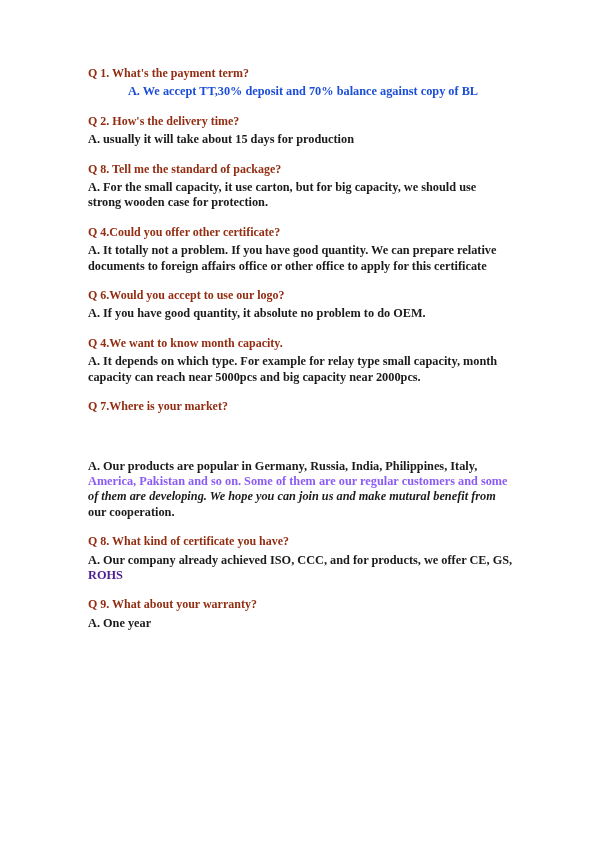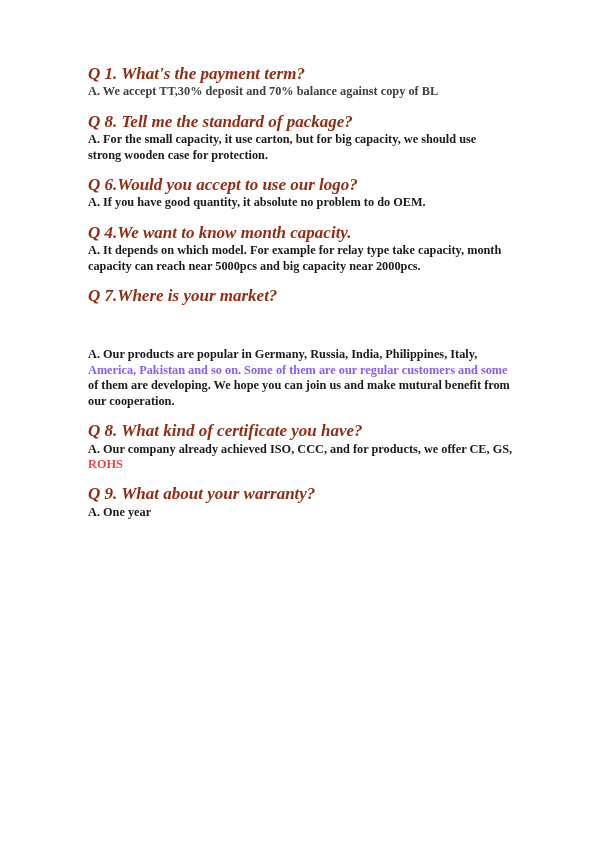--- a/index.html
+++ b/index.html
@@ -18,68 +18,76 @@
   .content {
     position: absolute;
     left: 88px;
     top: 66px;
     width: 430px;
   }
   .faq-item {
     margin: 0 0 14px 0;
   }
   .faq-question {
-    font-size: 17px;
+    font-size: 12px;
     line-height: 15.4px;
     font-weight: bold;
     white-space: nowrap;
     margin: 0 0 3px 0;
-    font-style: italic;
   }
   .faq-answer-line {
     font-size: 12.3px;
     line-height: 15.4px;
     font-weight: bold;
     white-space: nowrap;
     margin: 0;
   }
 </style>
 </head>
 <body>
 
 <div class="page">
   <div class="content" id="faq-list">
       <div class="faq-item">
         <div class="faq-question" style="color: rgb(147, 45, 18);">Q 1. What's the payment term?</div>
-        <div class="faq-answer-line" style="color: #404040;">A. We accept TT,30% deposit and 70% balance against copy of BL</div>
+        <div class="faq-answer-line" style="color: #1d4ed8; text-align: center;">A. We accept TT,30% deposit and 70% balance against copy of BL</div>
+      </div>
+      <div class="faq-item">
+        <div class="faq-question" style="color: rgb(147, 45, 18);">Q 2. How's the delivery time?</div>
+        <div class="faq-answer-line" style="color: rgb(27, 27, 27);">A. usually it will take about 15 days for production</div>
       </div>
       <div class="faq-item">
         <div class="faq-question" style="color: rgb(147, 45, 18);">Q 8. Tell me the standard of package?</div>
         <div class="faq-answer-line" style="color: rgb(27, 27, 27);">A. For the small capacity, it use carton, but for big capacity, we should use</div>
         <div class="faq-answer-line" style="color: rgb(27, 27, 27);">strong wooden case for protection.</div>
       </div>
       <div class="faq-item">
+        <div class="faq-question" style="color: rgb(147, 45, 18);">Q 4.Could you offer other certificate?</div>
+        <div class="faq-answer-line" style="color: rgb(27, 27, 27);">A. It totally not a problem. If you have good quantity. We can prepare relative</div>
+        <div class="faq-answer-line" style="color: rgb(27, 27, 27);">documents to foreign affairs office or other office to apply for this certificate</div>
+      </div>
+      <div class="faq-item">
         <div class="faq-question" style="color: rgb(147, 45, 18);">Q 6.Would you accept to use our logo?</div>
         <div class="faq-answer-line" style="color: rgb(27, 27, 27);">A. If you have good quantity, it absolute no problem to do OEM.</div>
       </div>
       <div class="faq-item">
         <div class="faq-question" style="color: rgb(147, 45, 18);">Q 4.We want to know month capacity.</div>
-        <div class="faq-answer-line" style="color: rgb(27, 27, 27);">A. It depends on which model. For example for relay type take capacity, month</div>
+        <div class="faq-answer-line" style="color: rgb(27, 27, 27);">A. It depends on which type. For example for relay type small capacity, month</div>
         <div class="faq-answer-line" style="color: rgb(27, 27, 27);">capacity can reach near 5000pcs and big capacity near 2000pcs.</div>
       </div>
       <div class="faq-item">
         <div class="faq-question" style="color: rgb(147, 45, 18);">Q 7.Where is your market?</div>
         <div class="faq-answer-line" style="color: rgb(27, 27, 27); margin-top: 44px;">A. Our products are popular in Germany, Russia, India, Philippines, Italy,</div>
         <div class="faq-answer-line" style="color: #8b5cf6;">America, Pakistan and so on. Some of them are our regular customers and some</div>
-        <div class="faq-answer-line" style="color: rgb(27, 27, 27);">of them are developing. We hope you can join us and make mutural benefit from</div>
+        <div class="faq-answer-line" style="color: rgb(27, 27, 27); font-style: italic;">of them are developing. We hope you can join us and make mutural benefit from</div>
         <div class="faq-answer-line" style="color: rgb(27, 27, 27);">our cooperation.</div>
       </div>
       <div class="faq-item">
         <div class="faq-question" style="color: rgb(147, 45, 18);">Q 8. What kind of certificate you have?</div>
         <div class="faq-answer-line" style="color: rgb(27, 27, 27);">A. Our company already achieved ISO, CCC, and for products, we offer CE, GS,</div>
-        <div class="faq-answer-line" style="color: #ef4444;">ROHS</div>
+        <div class="faq-answer-line" style="color: #4c1d95;">ROHS</div>
       </div>
       <div class="faq-item">
         <div class="faq-question" style="color: rgb(147, 45, 18);">Q 9. What about your warranty?</div>
         <div class="faq-answer-line" style="color: rgb(27, 27, 27);">A. One year</div>
       </div>
     </div>
 </div>
 
 </body></html>

